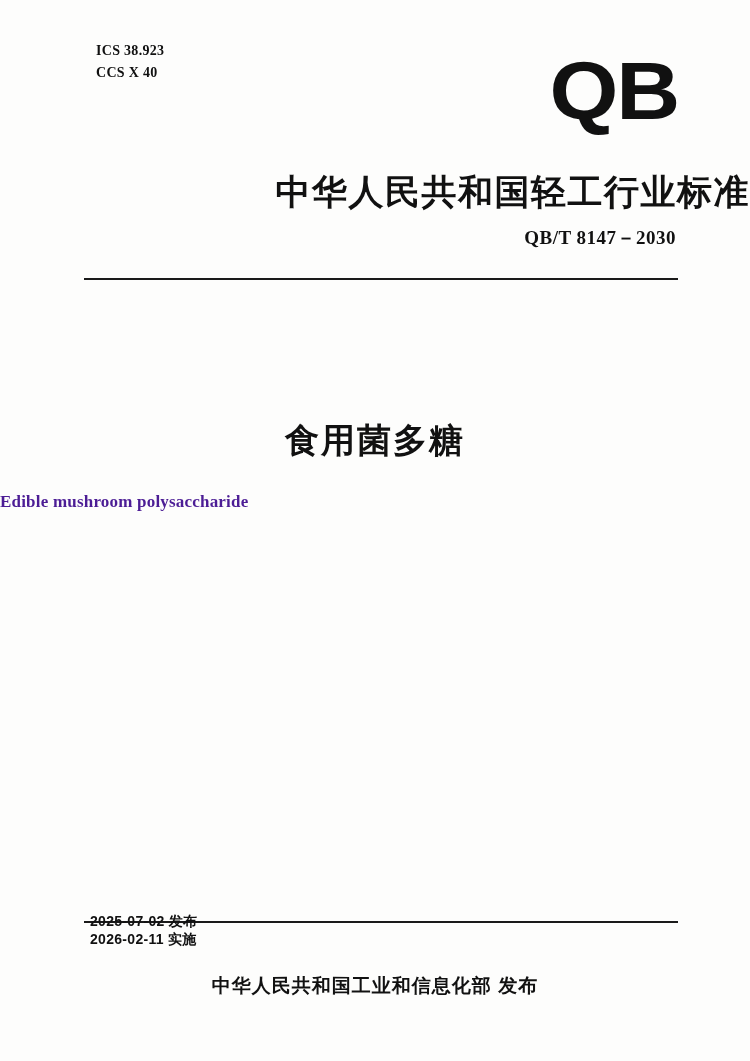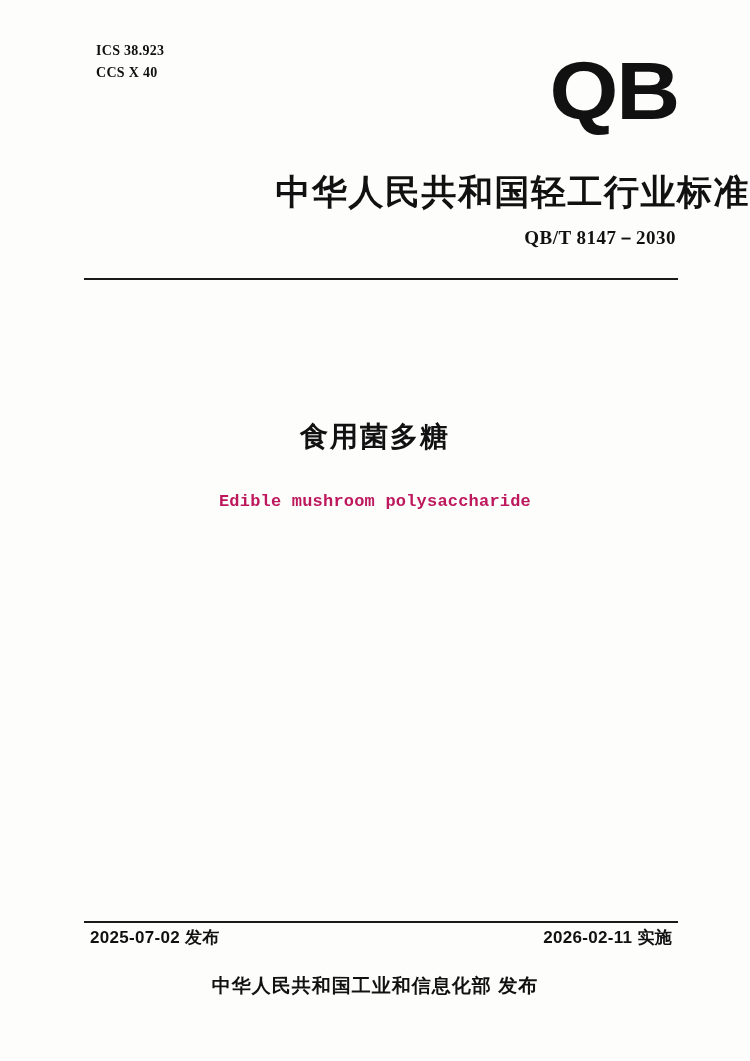--- a/index.html
+++ b/index.html
@@ -94,50 +94,51 @@
     background: #1a1a1a;
   }
 
   
   .subject-cn {
     position: absolute;
     left: 0;
     right: 0;
     top: 418px;
     text-align: center;
-    font-size: 28px;
+    font-size: 34px;
     font-weight: bold;
     letter-spacing: 2px;
     color: #111;
   }
   .subject-en {
     position: absolute;
     left: 0;
     right: 0;
     top: 492px;
-    text-align: center;
-    font-family: Liberation Mono, monospace;
+    text-align: left;
+    font-family: Liberation Serif, serif;
     font-size: 17px;
     font-weight: bold;
     letter-spacing: 0.2px;
-    color: #be185d;
+    color: #4c1d95;
   }
 
   
   .date-row {
     position: absolute;
     left: 90px;
     right: 78px;
     bottom: 112px;
     display: flex;
     justify-content: space-between;
     align-items: baseline;
-    font-size: 17px;
+    font-size: 14px;
     font-weight: bold;
     color: #111;
+    flex-direction: column;
   }
   .date-issue, .date-impl { white-space: pre; letter-spacing: 0.3px; }
 
   
   .publisher {
     position: absolute;
     left: 0;
     right: 0;
     bottom: 62px;
     text-align: center;

